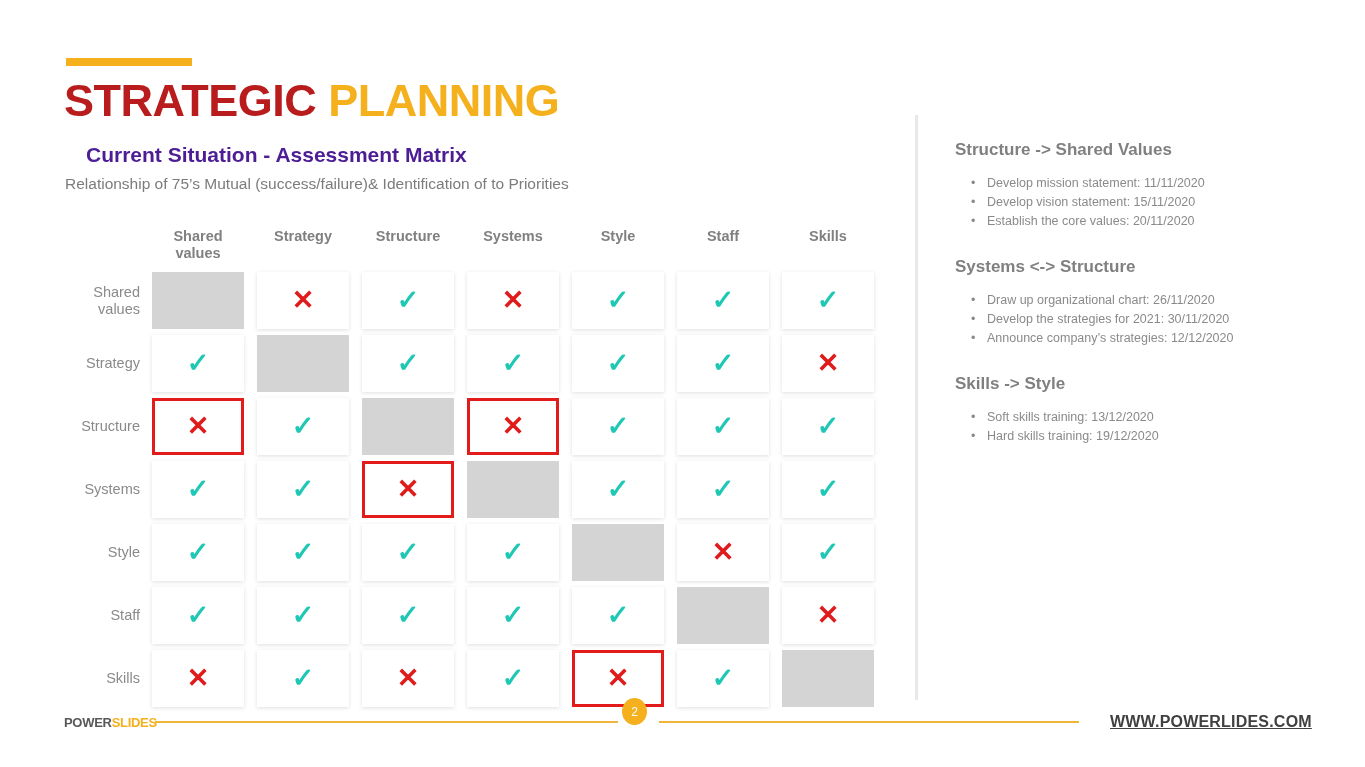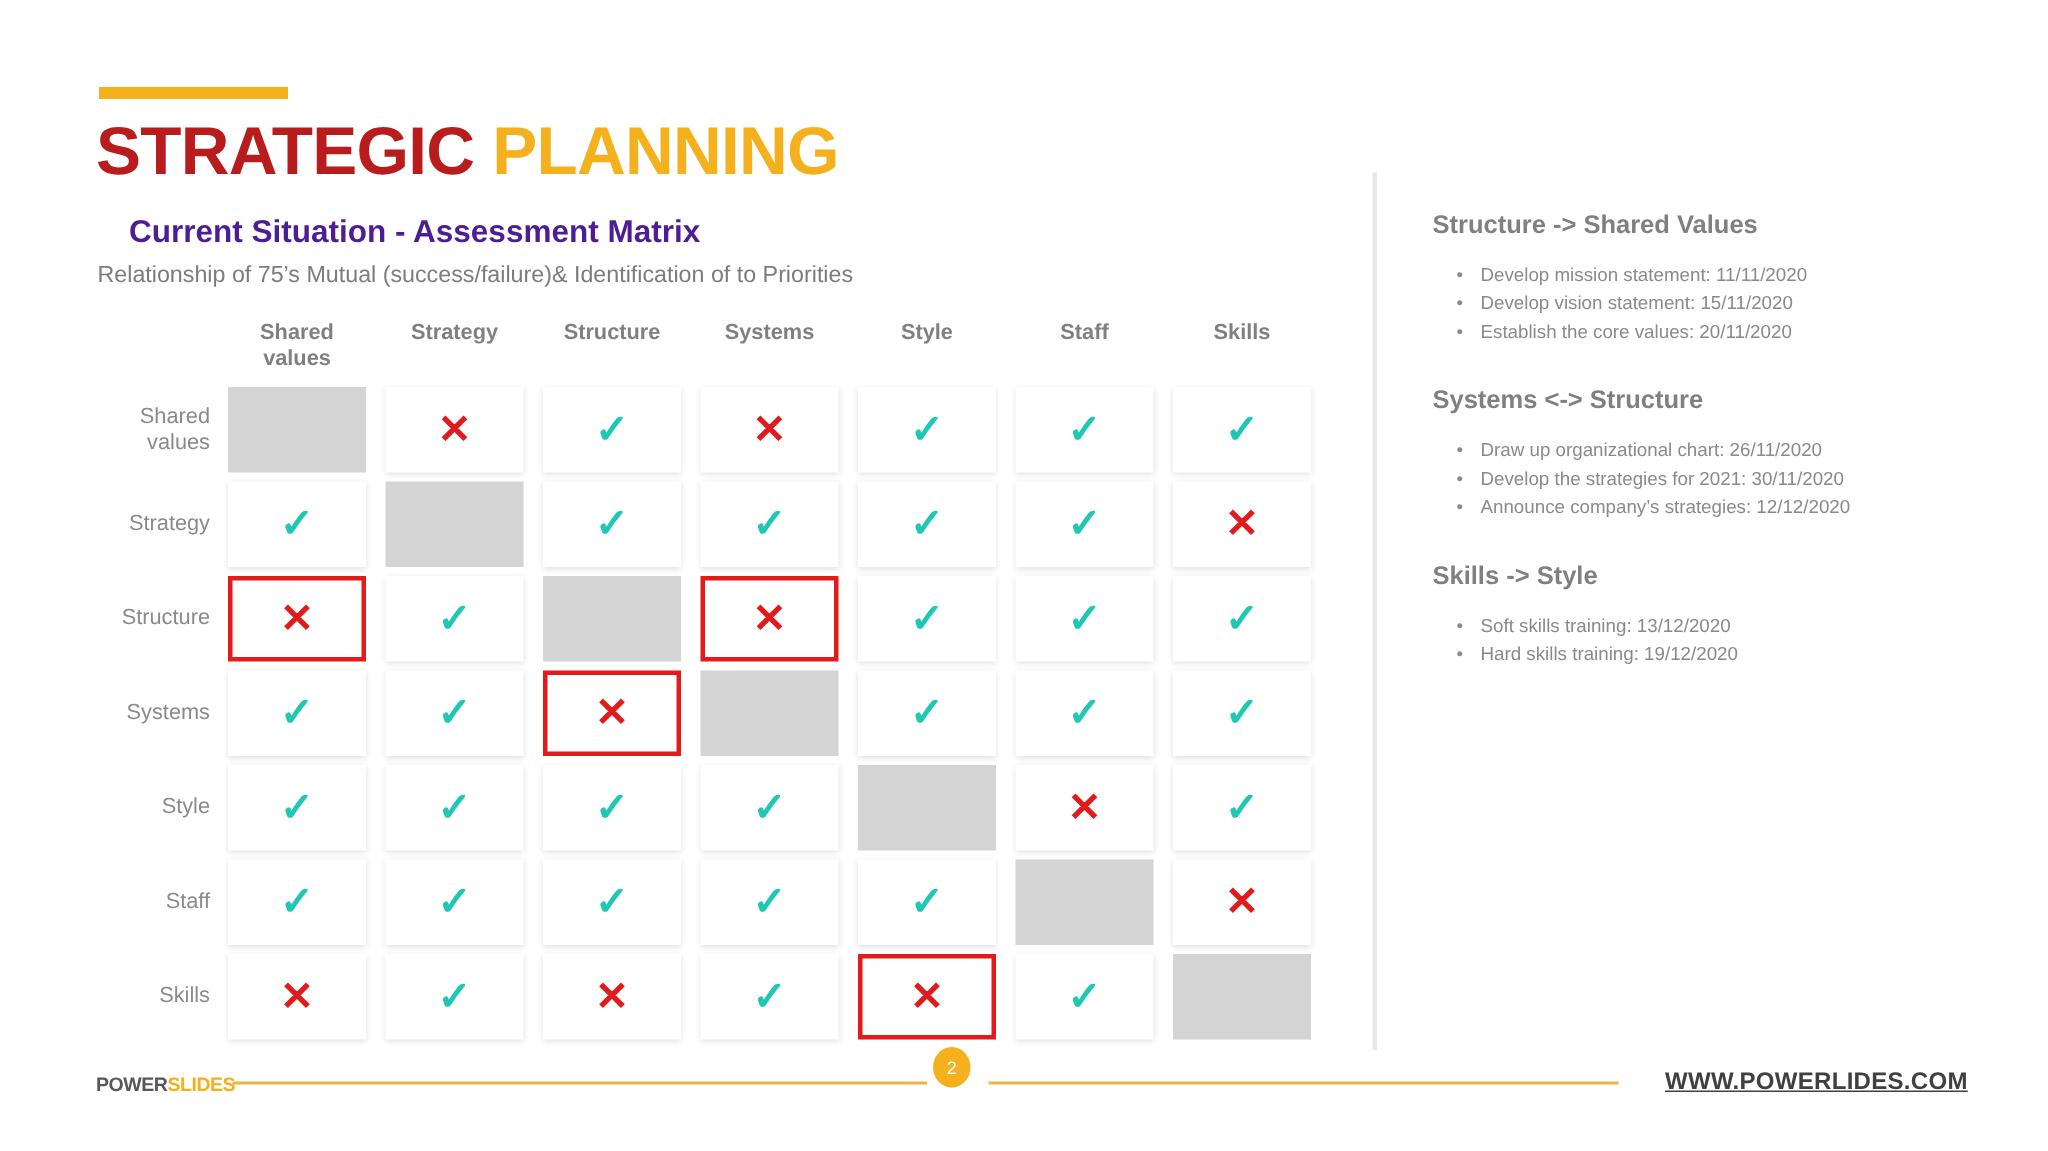--- a/index.html
+++ b/index.html
@@ -63,21 +63,21 @@
     top: 115px;
     width: 3px;
     height: 585px;
     background: #e8e8e8;
   }
 
   
   .matrix {
     position: absolute;
     left: 64px;
-    top: 210px;
+    top: 224px;
   }
   .matrix-header {
     display: flex;
     align-items: flex-start;
     height: 48px;
   }
   .rowlabel-slot {
     width: 88px;
     flex: 0 0 88px;
   }

